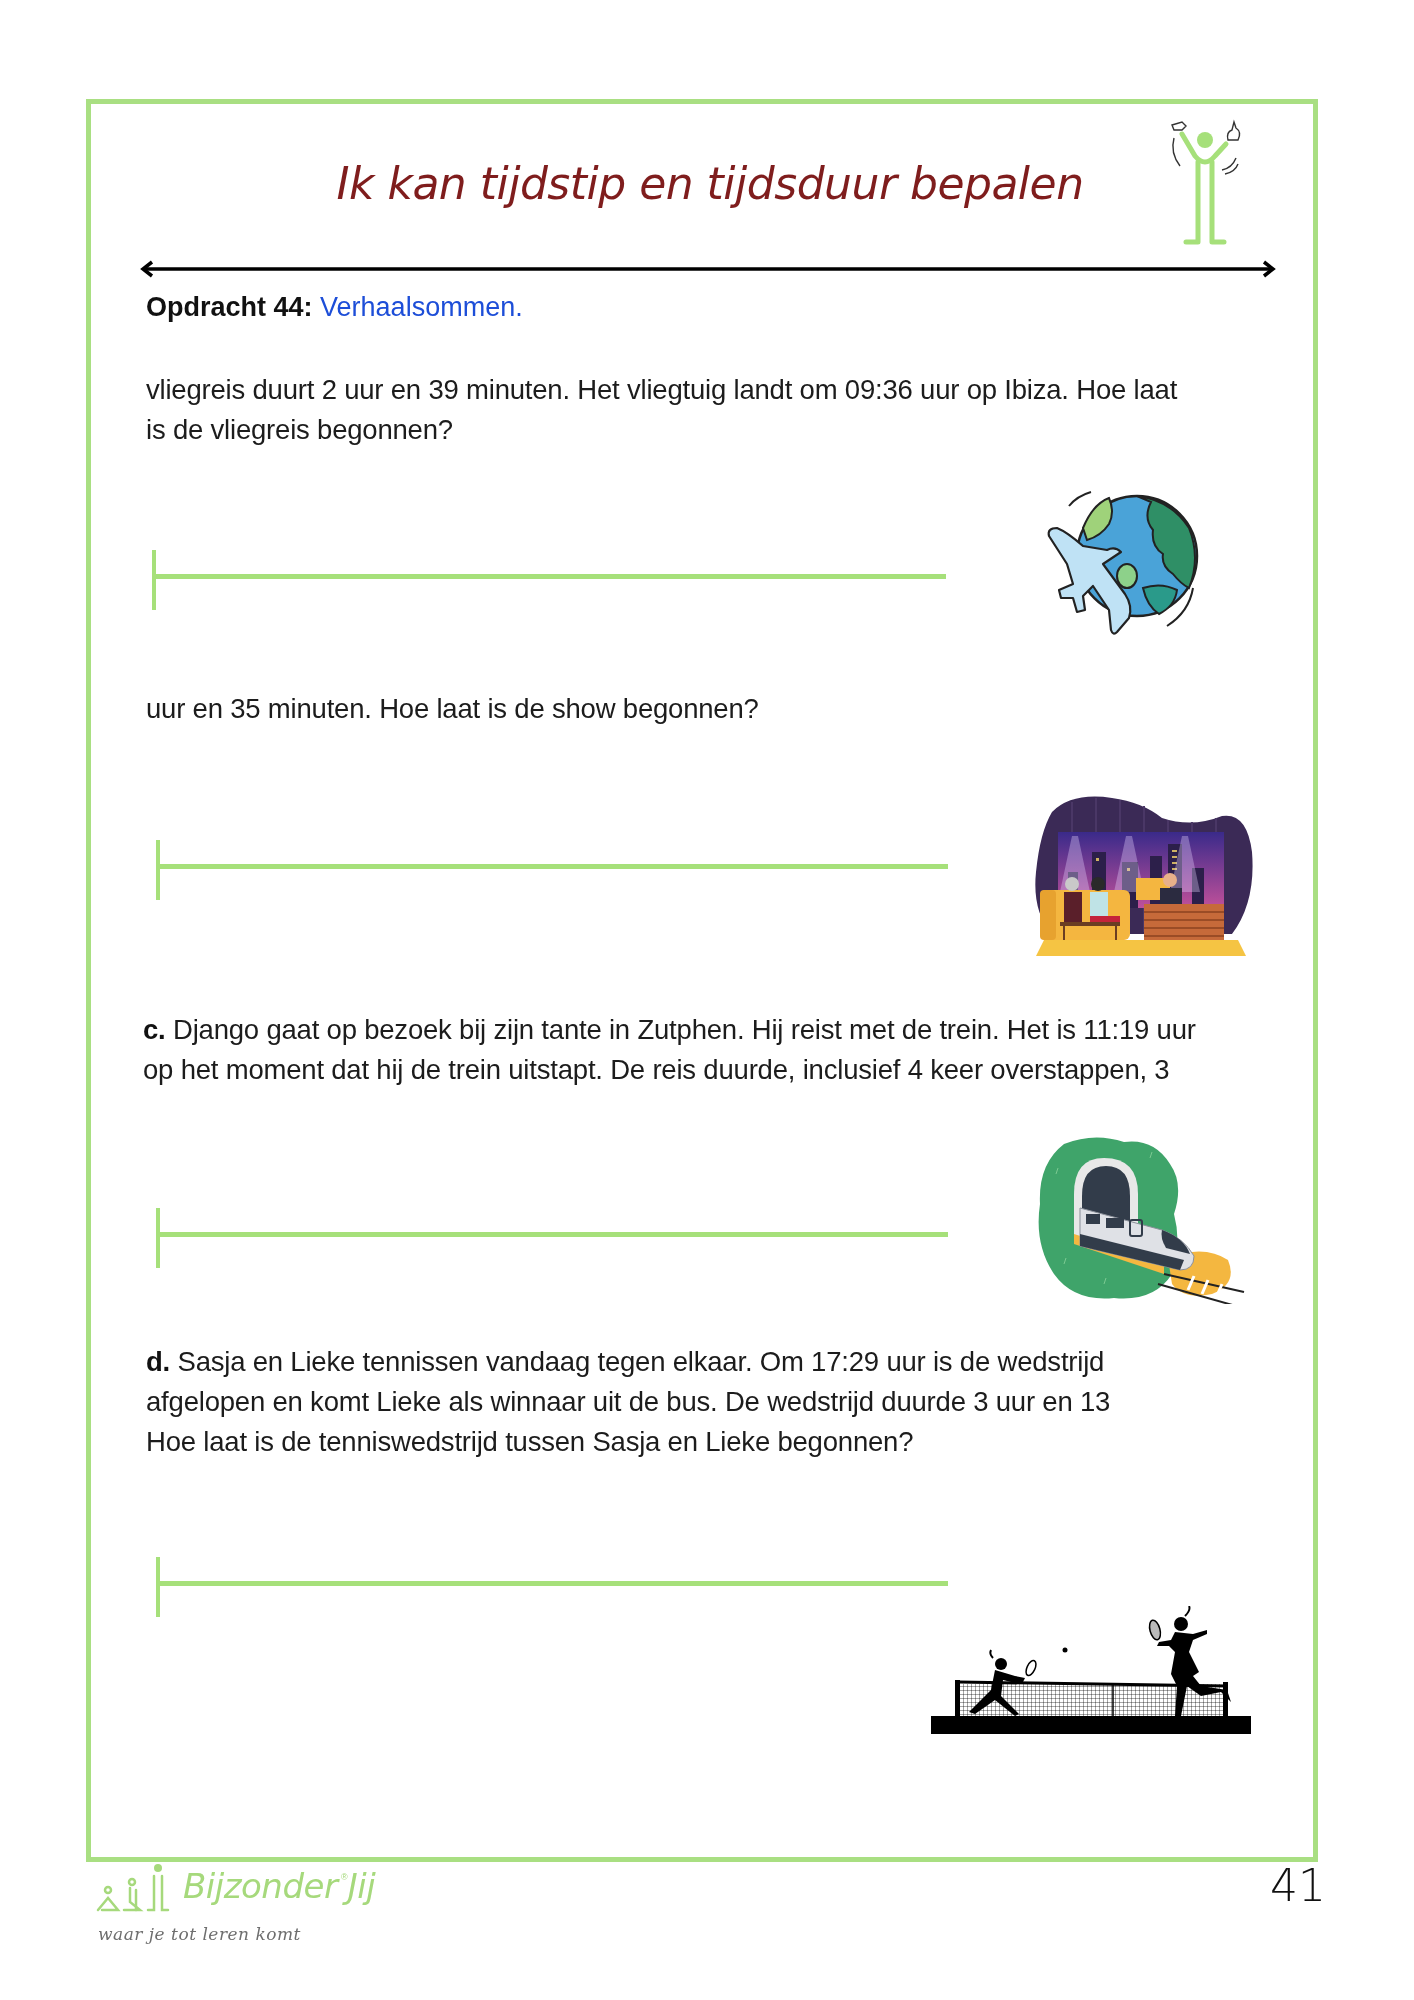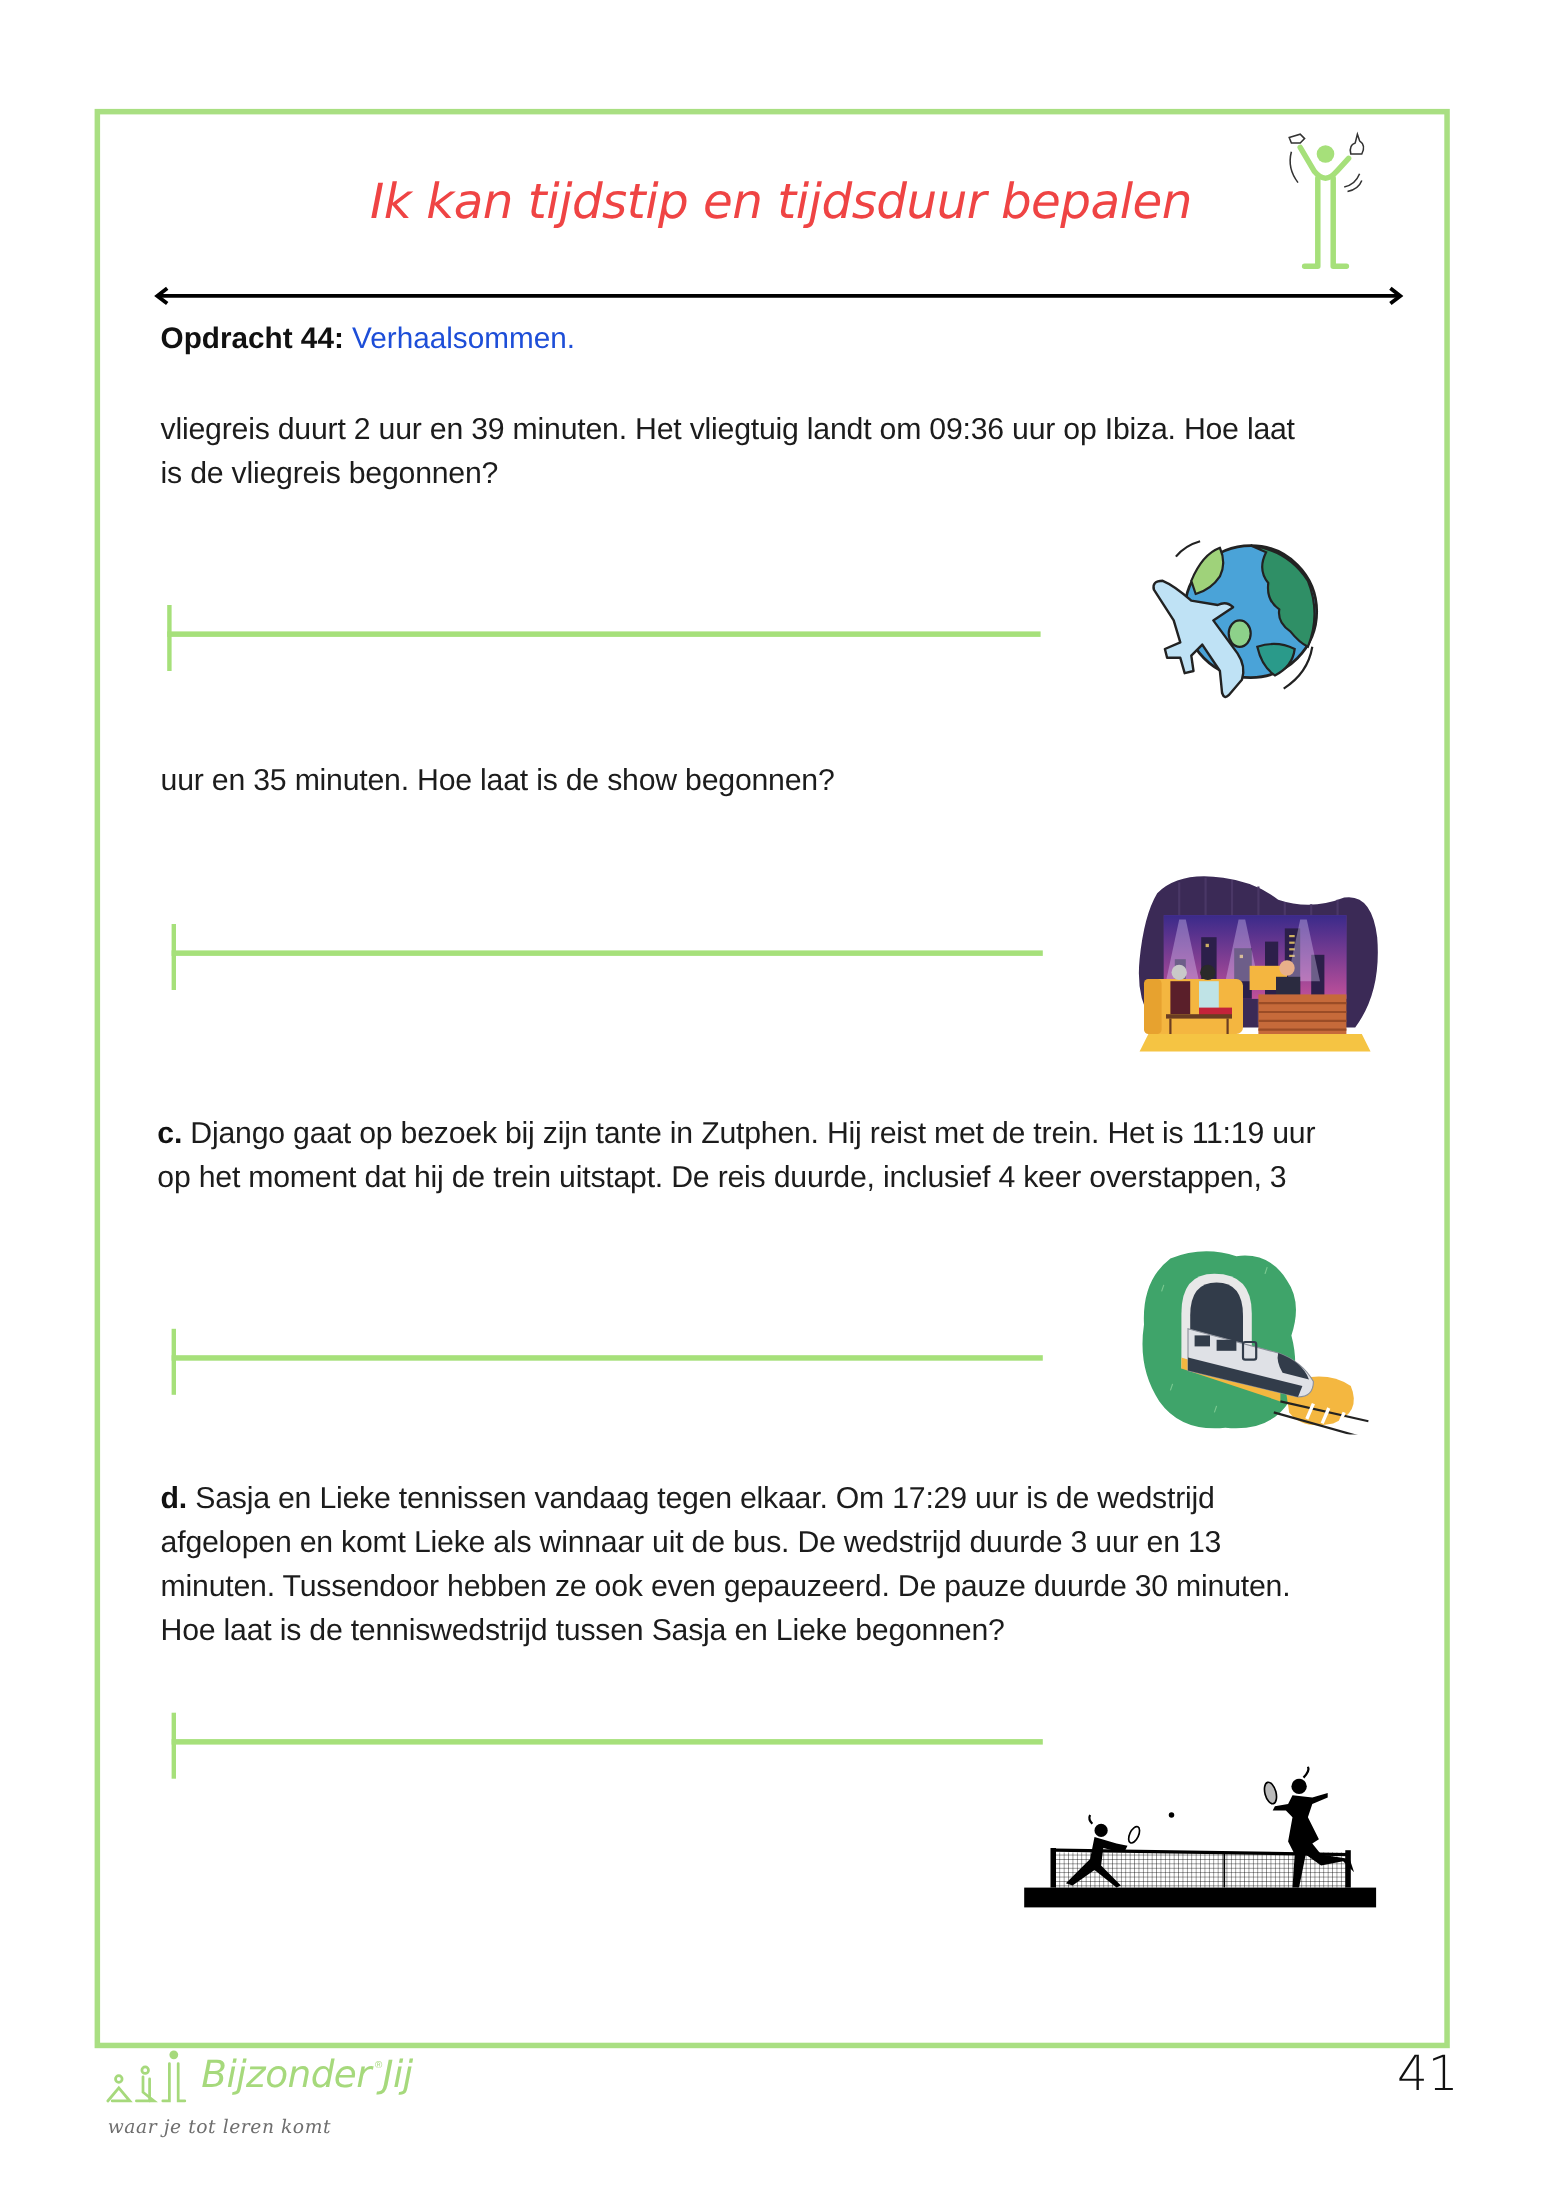--- a/index.html
+++ b/index.html
@@ -3,21 +3,21 @@
 <meta charset="utf-8">
 <style>
   html, body { margin: 0; padding: 0; background: #ffffff; }
   body { width: 1414px; height: 2000px; position: relative; overflow: hidden;
          font-family: "Liberation Sans", "DejaVu Sans", sans-serif; color: #111; }
   .abs { position: absolute; }
   .frame { position: absolute; left: 86px; top: 99px; width: 1222px; height: 1753px;
            border: 5px solid #a9df82; box-sizing: content-box; }
   .title { position: absolute; left: 300px; top: 156px; width: 820px; text-align: center;
            font-family: "DejaVu Sans", sans-serif; font-style: italic; font-weight: 200;
-           font-size: 44px; letter-spacing: -0.5px; color: #ef4444; line-height: 56px; }
+           font-size: 44px; letter-spacing: -0.5px; color: #7f1d1d; line-height: 56px; }
   .mascot { position: absolute; left: 1160px; top: 118px; width: 90px; height: 135px; }
   .divider { position: absolute; left: 140px; top: 260px; width: 1136px; height: 18px; }
   .heading { position: absolute; left: 146px; top: 290px; font-size: 27px; line-height: 34px;
              font-family: "Liberation Sans", sans-serif; color: #111; }
   .heading b { font-weight: 700; margin-top: 37px; }
   .heading .light { font-weight: 400; color: #1d4ed8; }
   .q { position: absolute; left: 146px; width: 1150px; font-size: 27.5px; line-height: 40px;
        color: #1c1c1c; font-family: "Liberation Sans", sans-serif; letter-spacing: -0.2px; }
   .q b { font-weight: 700; color: #111; }
   .q .line { display: block; white-space: nowrap; }
@@ -191,21 +191,20 @@
     <line x1="22" y1="40" x2="24" y2="34"></line>
       <line x1="30" y1="130" x2="32" y2="124"></line>
     <line x1="116" y1="24" x2="118" y2="18"></line>
       <line x1="70" y1="150" x2="72" y2="144"></line>
   </g>
 </svg>
 
 <div class="q" style="top:1342px">
   <span class="line"><b>d.</b> <span>Sasja en Lieke tennissen vandaag tegen elkaar. Om 17:29 uur is de wedstrijd</span></span>
   <span class="line">afgelopen en komt Lieke als winnaar uit de bus. De wedstrijd duurde 3 uur en 13</span>
-  <span class="line">minuten. Tussendoor hebben ze ook even gepauzeerd. De pauze duurde 30 minuten.</span>
   <span class="line">Hoe laat is de tenniswedstrijd tussen Sasja en Lieke begonnen?</span>
 </div>
 <div class="answer" style="left:156px; top:1557px; width:800px;">
   <div class="tick"></div>
   <div class="bar" style="width:792px;"></div>
 </div>
 <svg class="illus" style="left:931px; top:1606px; width:322px; height:130px;" viewBox="0 0 322 130">
   <defs>
     <pattern id="netp" width="4" height="4" patternUnits="userSpaceOnUse">
       <path d="M0 0 L4 0 M0 0 L0 4" stroke="#000" stroke-width="0.7"></path>

